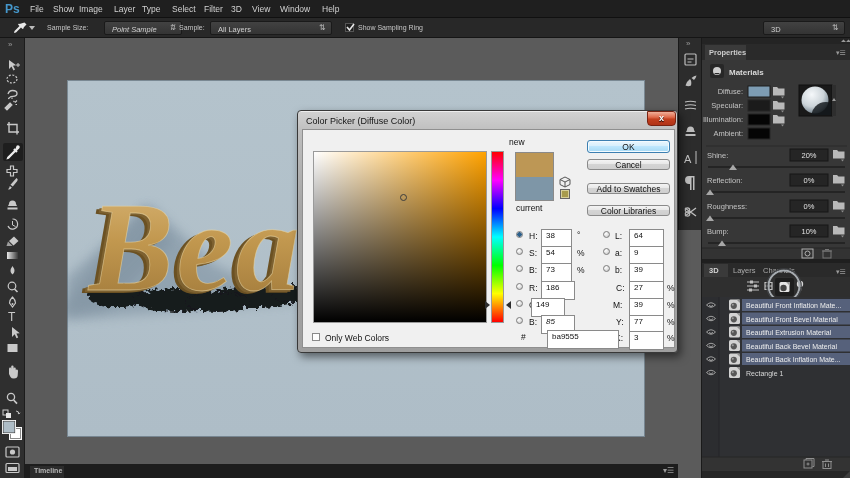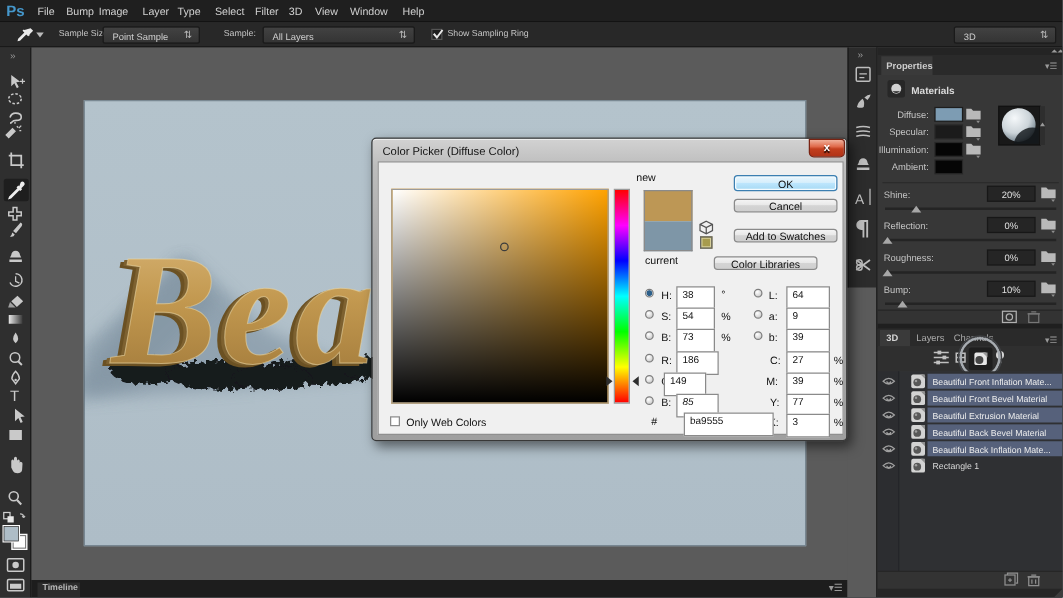--- a/index.html
+++ b/index.html
@@ -28,38 +28,38 @@
 .radio{width:7px;height:7px;border-radius:50%;background:radial-gradient(circle at 35% 30%,#fff,#dcdcdc 60%,#b8b8b8);border:1px solid #7d7d7d;}
 .dlbl{color:#101010;font-size:8.5px;white-space:nowrap;}
 .goldtxt text{font-family:"Liberation Serif",serif;font-weight:bold;font-style:italic;font-size:127px;letter-spacing:3px;}
 </style>
 </head>
 <body>
 <div id="app">
   <div id="menubar" class="abs">
     <span class="abs" style="left:5px;top:2px;font-size:12px;font-weight:bold;color:#4597cb;">Ps</span>
     <span class="abs t" style="left:30px;top:4px;">File</span>
-    <span class="abs t" style="left:53px;top:4px;">Bump</span>
+    <span class="abs t" style="left:53px;top:4px;">Show</span>
     <span class="abs t" style="left:79px;top:4px;">Image</span>
     <span class="abs t" style="left:114px;top:4px;">Layer</span>
     <span class="abs t" style="left:142px;top:4px;">Type</span>
     <span class="abs t" style="left:172px;top:4px;">Select</span>
     <span class="abs t" style="left:204px;top:4px;">Filter</span>
     <span class="abs t" style="left:231px;top:4px;">3D</span>
     <span class="abs t" style="left:252px;top:4px;">View</span>
     <span class="abs t" style="left:280px;top:4px;">Window</span>
     <span class="abs t" style="left:322px;top:4px;">Help</span>
   </div>
   <div id="optbar" class="abs">
     <svg class="abs" style="left:12px;top:3px;" width="16" height="14" viewBox="0 0 16 14">
       <path d="M12.5 1.5 L14.5 3.5 L11.5 6.5 L12 7 L10.5 8 L9 6.5 L4 11.5 L2 12 L2.5 10 L7.5 5 L6 3.5 L7 2.5 L7.5 3 Z" fill="#e8e8e8"></path>
     </svg>
     <span class="abs" style="left:29px;top:8px;width:0;height:0;border-left:3px solid transparent;border-right:3px solid transparent;border-top:4px solid #bbb;"></span>
     <span class="abs t7" style="left:47px;top:6px;">Sample Size:</span>
-    <div class="abs ddown" style="left:82px;top:3px;width:78px;height:14px;">
+    <div class="abs ddown" style="left:104px;top:3px;width:78px;height:14px;font-style:italic;">
       <span class="abs" style="left:7px;top:3px;">Point Sample</span>
       <span class="abs" style="left:64px;top:1px;color:#bbb;font-size:8px;">⇅</span>
     </div>
     <span class="abs t7" style="left:179px;top:6px;">Sample:</span>
     <div class="abs ddown" style="left:210px;top:3px;width:122px;height:14px;">
       <span class="abs" style="left:7px;top:3px;">All Layers</span>
       <span class="abs" style="left:108px;top:1px;color:#bbb;font-size:8px;">⇅</span>
     </div>
     <div class="abs" style="left:345px;top:5px;width:9px;height:9px;background:#1f1f1f;border:1px solid #555;"></div>
     <svg class="abs" style="left:345px;top:4px;" width="11" height="11" viewBox="0 0 11 11">
@@ -443,21 +443,21 @@
       <div class="abs" style="left:212px;top:46.5px;width:39px;height:24.5px;background:#7e96a7;border:1px solid #8a8a8a;border-top:none;"></div>
       <span class="abs dlbl" style="left:213px;top:73px;">current</span>
       <svg class="abs" style="left:256px;top:46px;" width="12" height="12" viewBox="0 0 12 12">
           <path d="M6 1 L11 3.5 L11 8.5 L6 11 L1 8.5 L1 3.5 Z M1 3.5 L6 6 L11 3.5 M6 6 L6 11" fill="none" stroke="#555" stroke-width="1"></path>
         </svg>
       <div class="abs" style="left:257px;top:59px;width:10px;height:10px;background:#a79b4d;border:1px solid #666;box-shadow:inset 0 0 0 1px #d6cf9a;"></div>
 
       <div class="abs btn" style="left:284px;top:10px;width:83px;height:13px;line-height:12px;background:linear-gradient(#eaf6fd,#d7effc 45%,#bde6fd 50%,#a6d9f4);border:1px solid #3c7fb1;box-shadow:inset 0 0 0 1px #f3fbff;">OK</div>
       <div class="abs btn" style="left:284px;top:29px;width:83px;height:11px;line-height:10px;">Cancel</div>
       <div class="abs btn" style="left:284px;top:53px;width:83px;height:11px;line-height:10px;">Add to Swatches</div>
-      <div class="abs btn" style="left:268px;top:75px;width:83px;height:11px;line-height:10px;">Color Libraries</div>
+      <div class="abs btn" style="left:284px;top:75px;width:83px;height:11px;line-height:10px;">Color Libraries</div>
 
       <span class="abs radio" style="left:213px;top:101px;background:radial-gradient(circle at 50% 50%,#2c5f8a 0 2px,#e8f3fb 2.6px);"></span>
       <span class="abs dlbl" style="left:226px;top:101px;">H:</span>
       <div class="abs fld" style="left:238px;top:99px;width:31px;height:12px;">38</div>
       <span class="abs dlbl" style="left:274px;top:100px;">°</span>
       <span class="abs radio" style="left:213px;top:118px;"></span>
       <span class="abs dlbl" style="left:226px;top:118px;">S:</span>
       <div class="abs fld" style="left:238px;top:116px;width:31px;height:12px;">54</div>
       <span class="abs dlbl" style="left:274px;top:118px;">%</span>
       <span class="abs radio" style="left:213px;top:135px;"></span>

